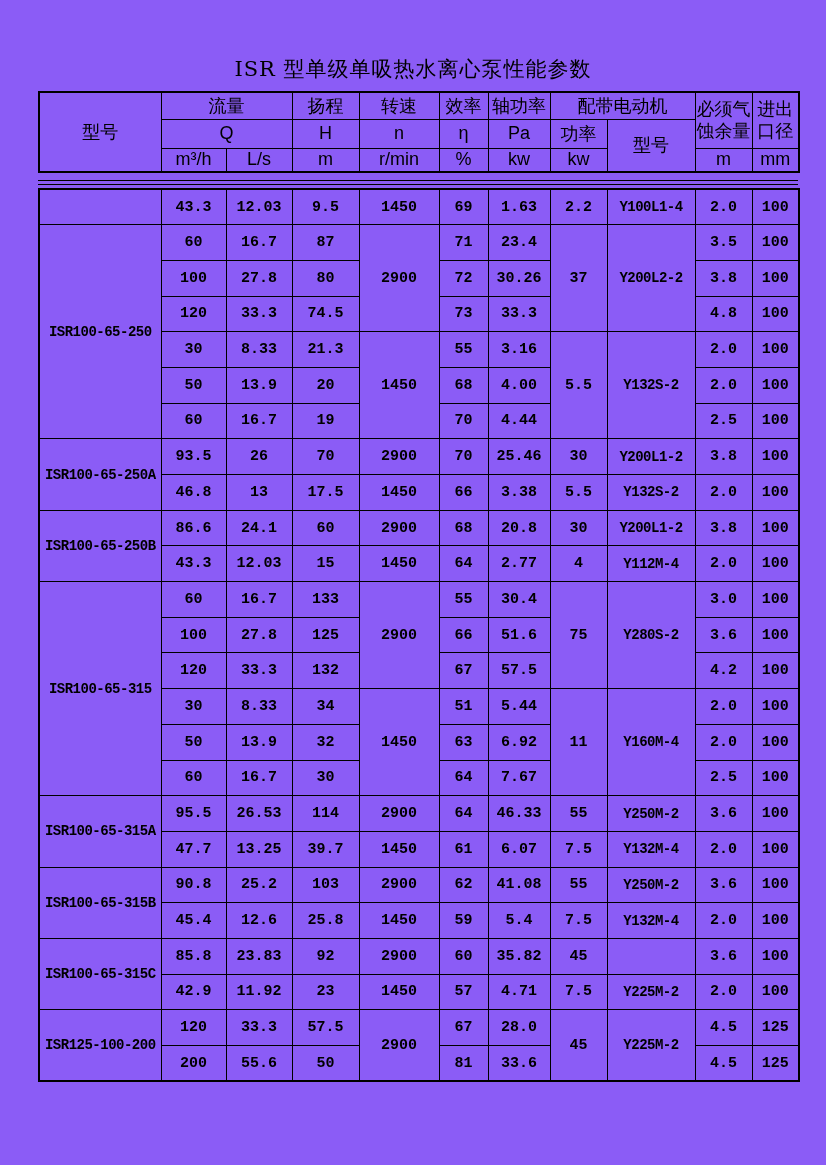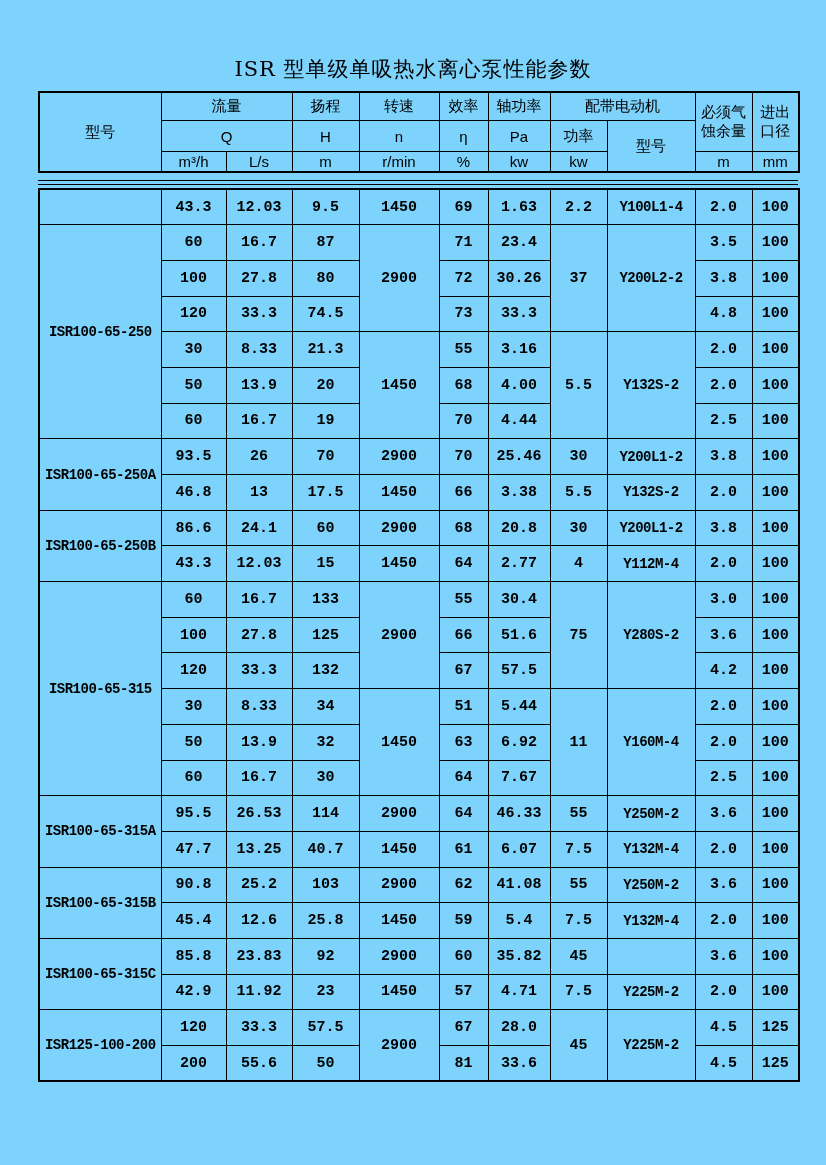--- a/index.html
+++ b/index.html
@@ -3,42 +3,42 @@
 <meta charset="utf-8">
 <style>
   * { box-sizing: border-box; margin: 0; padding: 0; }
   html, body { background: #ffffff; }
   body {
     width: 826px; height: 1165px;
     position: relative;
     color: #000;
     font-family: "Liberation Mono", "DejaVu Sans Mono", monospace;
   }
-  .page { position: absolute; inset: 0; background: #7dd3fc; padding-left: 32px; }
+  .page { position: absolute; inset: 0; background: #8b5cf6; padding-left: 32px; }
   .title {
     position: absolute; top: 55px; left: 0; width: 100%;
     text-align: center;
     font-family: "DejaVu Serif", "Liberation Serif", serif;
     font-size: 21px; letter-spacing: 1px; color: #000;
   }
   table {
     position: absolute; left: 38px;
     border-collapse: collapse; table-layout: fixed;
     width: 760px;
   }
   table.hdr { top: 91px; height: 82px; border: 2px solid #000; }
   table.data { top: 188px; height: 894px; border: 2px solid #000; }
   td {
     border: 1px solid #000;
     text-align: center; vertical-align: middle;
     overflow: hidden; white-space: nowrap;
   }
   .hdr td {
     font-family: "Liberation Sans", "DejaVu Sans", sans-serif;
-    font-size: 15px; font-weight: normal;
+    font-size: 18px; font-weight: normal;
   }
   .hdr tr:nth-child(1) td { height: 26px; }
   .hdr tr:nth-child(2) td { height: 28px; }
   .hdr tr:nth-child(3) td { height: 16px; }
   .two-line span { display: block; line-height: 1.25; }
   .data td {
     font-family: "Liberation Mono", "DejaVu Sans Mono", monospace;
     font-size: 15px; font-weight: bold; height: 35.7px;
   }
   .data td[data-name="pump-model"],
@@ -321,21 +321,21 @@
           <td data-name="value-cell">64</td>
           <td data-name="value-cell">46.33</td>
           <td data-name="value-cell">55</td>
           <td data-name="motor-model">Y250M-2</td>
           <td data-name="value-cell">3.6</td>
           <td data-name="value-cell">100</td>
         </tr>
         <tr data-name="table-row">
           <td data-name="value-cell">47.7</td>
           <td data-name="value-cell">13.25</td>
-          <td data-name="value-cell">40.7</td>
+          <td data-name="value-cell">39.7</td>
           <td data-name="value-cell">1450</td>
           <td data-name="value-cell">61</td>
           <td data-name="value-cell">6.07</td>
           <td data-name="value-cell">7.5</td>
           <td data-name="motor-model">Y132M-4</td>
           <td data-name="value-cell">2.0</td>
           <td data-name="value-cell">100</td>
         </tr>
         <tr data-name="table-row">
           <td rowspan="2" data-name="pump-model">ISR100-65-315B</td>

